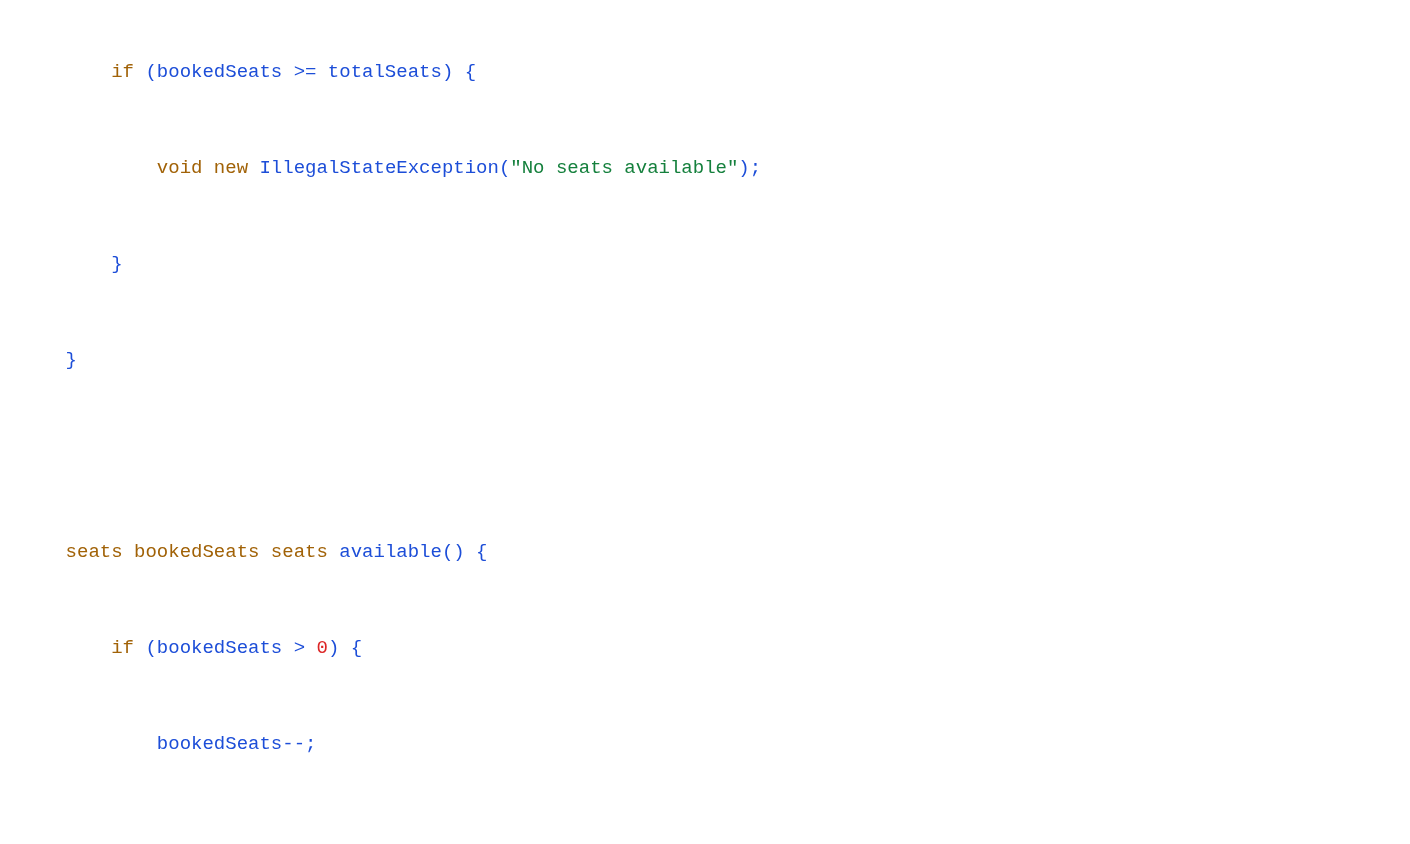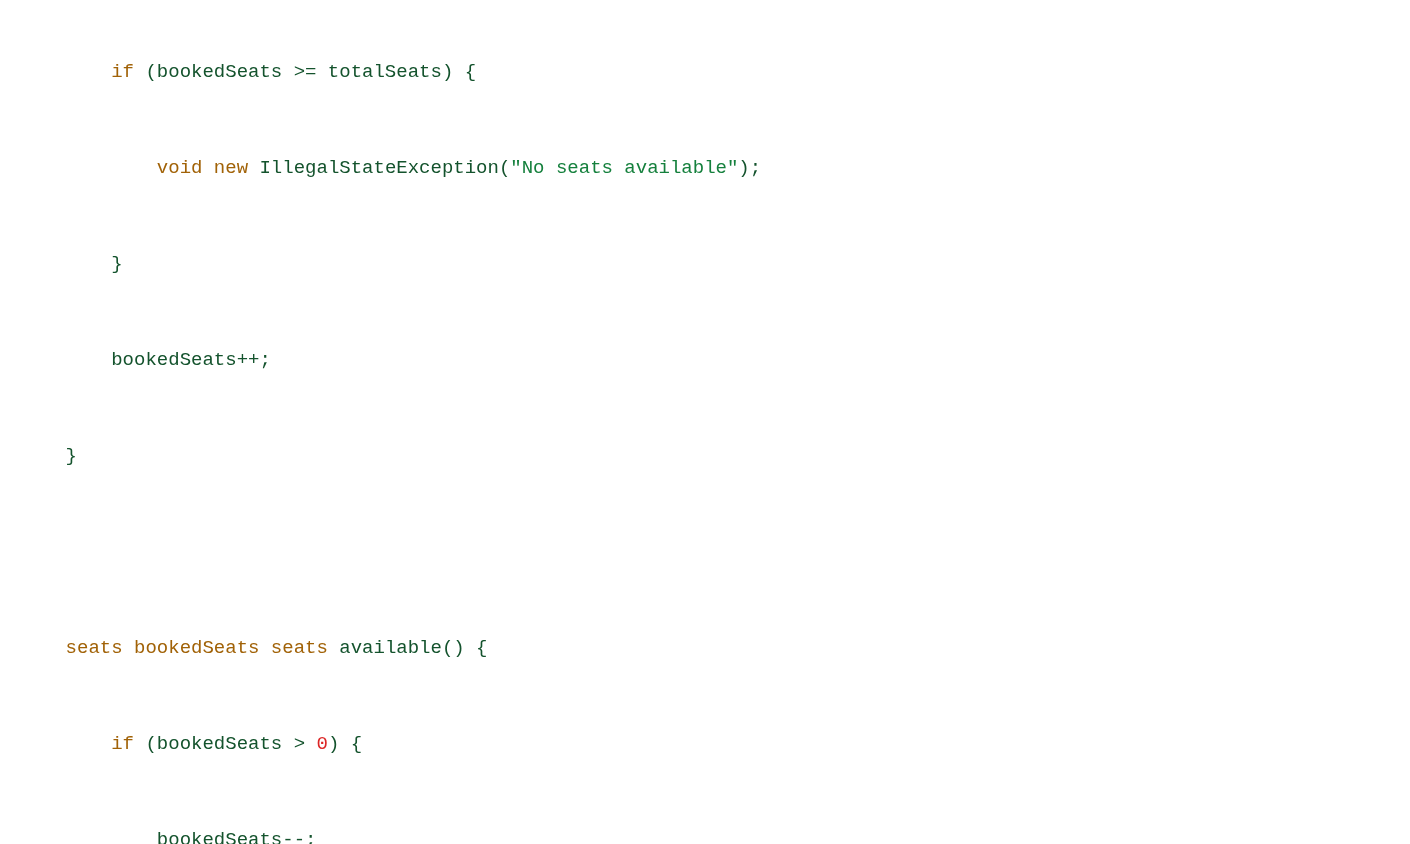--- a/index.html
+++ b/index.html
@@ -11,30 +11,29 @@
     line-height: 48px;
     color: #374151;
   }
   .code-container {
     padding: 0 20px;
     white-space: pre;
   }
   .kw { color: #a16207; }
   .num { color: #dc2626; }
   .str { color: #15803d; }
-  .plain { color: #14532d; }
+  .plain { color: #1d4ed8; }
 </style>
 </head>
 <body>
 
 <div class="code-container">
 <div><span>        </span><span class="kw">if</span><span class="plain"> (bookedSeats &gt;= totalSeats) {</span></div>
 <div><span>            </span><span class="kw">void</span><span> </span><span class="kw">new</span><span class="plain"> IllegalStateException(</span><span class="str">"No seats available"</span><span class="plain">);</span></div>
 <div><span>        </span><span class="plain">}</span></div>
-<div><span>        </span><span class="plain">bookedSeats++;</span></div>
 <div><span>    </span><span class="plain">}</span></div>
 <div><span></span></div>
 <div><span></span></div>
 <div><span>    </span><span class="kw">seats</span><span> </span><span class="kw">bookedSeats</span><span> </span><span class="kw">seats</span><span class="plain"> available() {</span></div>
 <div><span>        </span><span class="kw">if</span><span class="plain"> (bookedSeats &gt; </span><span class="num">0</span><span class="plain">) {</span></div>
 <div><span>            </span><span class="plain">bookedSeats--;</span></div>
 
 
 <div><span></span></div>
 <div><span></span></div>

